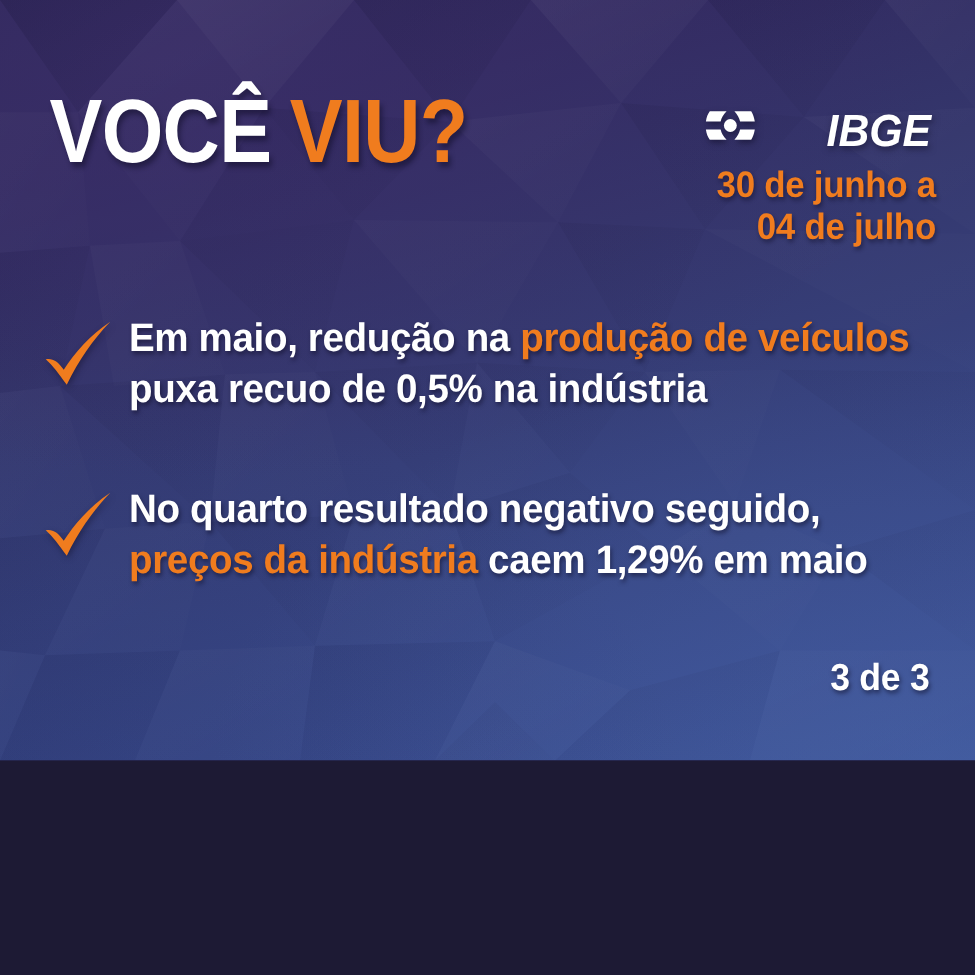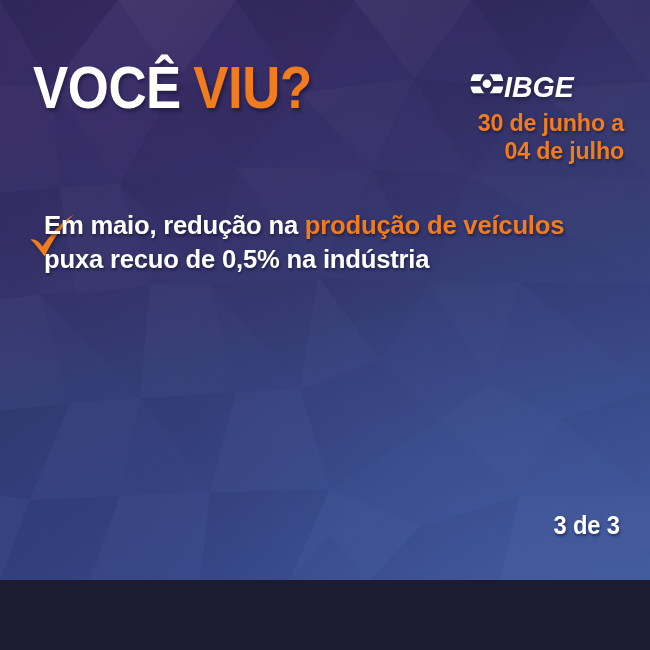--- a/index.html
+++ b/index.html
@@ -4,21 +4,21 @@
 <title>Você Viu? — IBGE</title>
 <style>
   html, body {
     margin: 0;
     padding: 0;
     background: #1d1a34;
   }
   #card {
     position: relative;
     width: 650px;
-    height: 580px;
+    height: 507px;
     overflow: hidden;
     font-family: "Liberation Sans", sans-serif;
     background: #33306b;
     user-select: none;
   }
   #bg-base2 {
     position: absolute;
     inset: 0;
     background:
       linear-gradient(165deg,
@@ -60,21 +60,21 @@
 
   #brandblock {
     position: absolute;
     right: 26px;
     top: 72px;
     text-align: right;
   }
   #ibge-logo {
     display: flex;
     align-items: center;
-    justify-content: flex-start;
+    justify-content: space-between;
     gap: 0;
     filter: drop-shadow(1px 2px 2px rgba(10,8,30,0.5));
   }
   #ibge-mark { display: block; }
   #ibge-word {
     color: #ffffff;
     font-size: 30px;
     font-weight: 700;
     font-style: italic;
     letter-spacing: 0px;
@@ -98,21 +98,21 @@
   
   #bullets {
     position: absolute;
     left: 0;
     top: 208px;
     width: 650px;
   }
   .bullet {
     position: relative;
     min-height: 86px;
-    padding: 0 18px 0 44px;
+    padding: 0 18px 0 86px;
     margin-bottom: 28px;
   }
   .check {
     position: absolute;
     left: 26px;
     top: 4px;
     width: 54px;
     height: 54px;
   }
   .check svg { display: block; filter: drop-shadow(1px 2px 2px rgba(10,8,30,0.4)); }
@@ -248,18 +248,29 @@
           <path d="M4.5,27.5 C8.5,26.5 12.5,28.5 16.5,34.5 C24,23 34,11.5 47.5,2.5 C36,14.5 26.5,28 18.5,44.5 C13.5,37.5 9,31.5 4.5,27.5 Z" fill="#f07c1e"></path>
         </svg>
       </span>
       <div class="btext">
           <span class="ln"><span>Em maio, redução na </span><span class="hl">produção de veículos</span></span>
           <span class="ln"><span>puxa recuo de 0,5% na indústria</span></span>
         </div>
     </div>
 
 
+    <div class="bullet">
+      <span class="check">
+        <svg width="54" height="54" viewBox="0 0 54 54" xmlns="http://www.w3.org/2000/svg">
+          <path d="M4.5,27.5 C8.5,26.5 12.5,28.5 16.5,34.5 C24,23 34,11.5 47.5,2.5 C36,14.5 26.5,28 18.5,44.5 C13.5,37.5 9,31.5 4.5,27.5 Z" fill="#f07c1e"></path>
+        </svg>
+      </span>
+      <div class="btext">
+          <span class="ln"><span>No quarto resultado negativo seguido,</span></span>
+          <span class="ln"><span class="hl">preços da indústria</span><span> caem 1,29% em maio</span></span>
+        </div>
+    </div>
 
   </div>
 
   <div id="pager">3 de 3</div>
 
 </div>
 
 </body></html>

